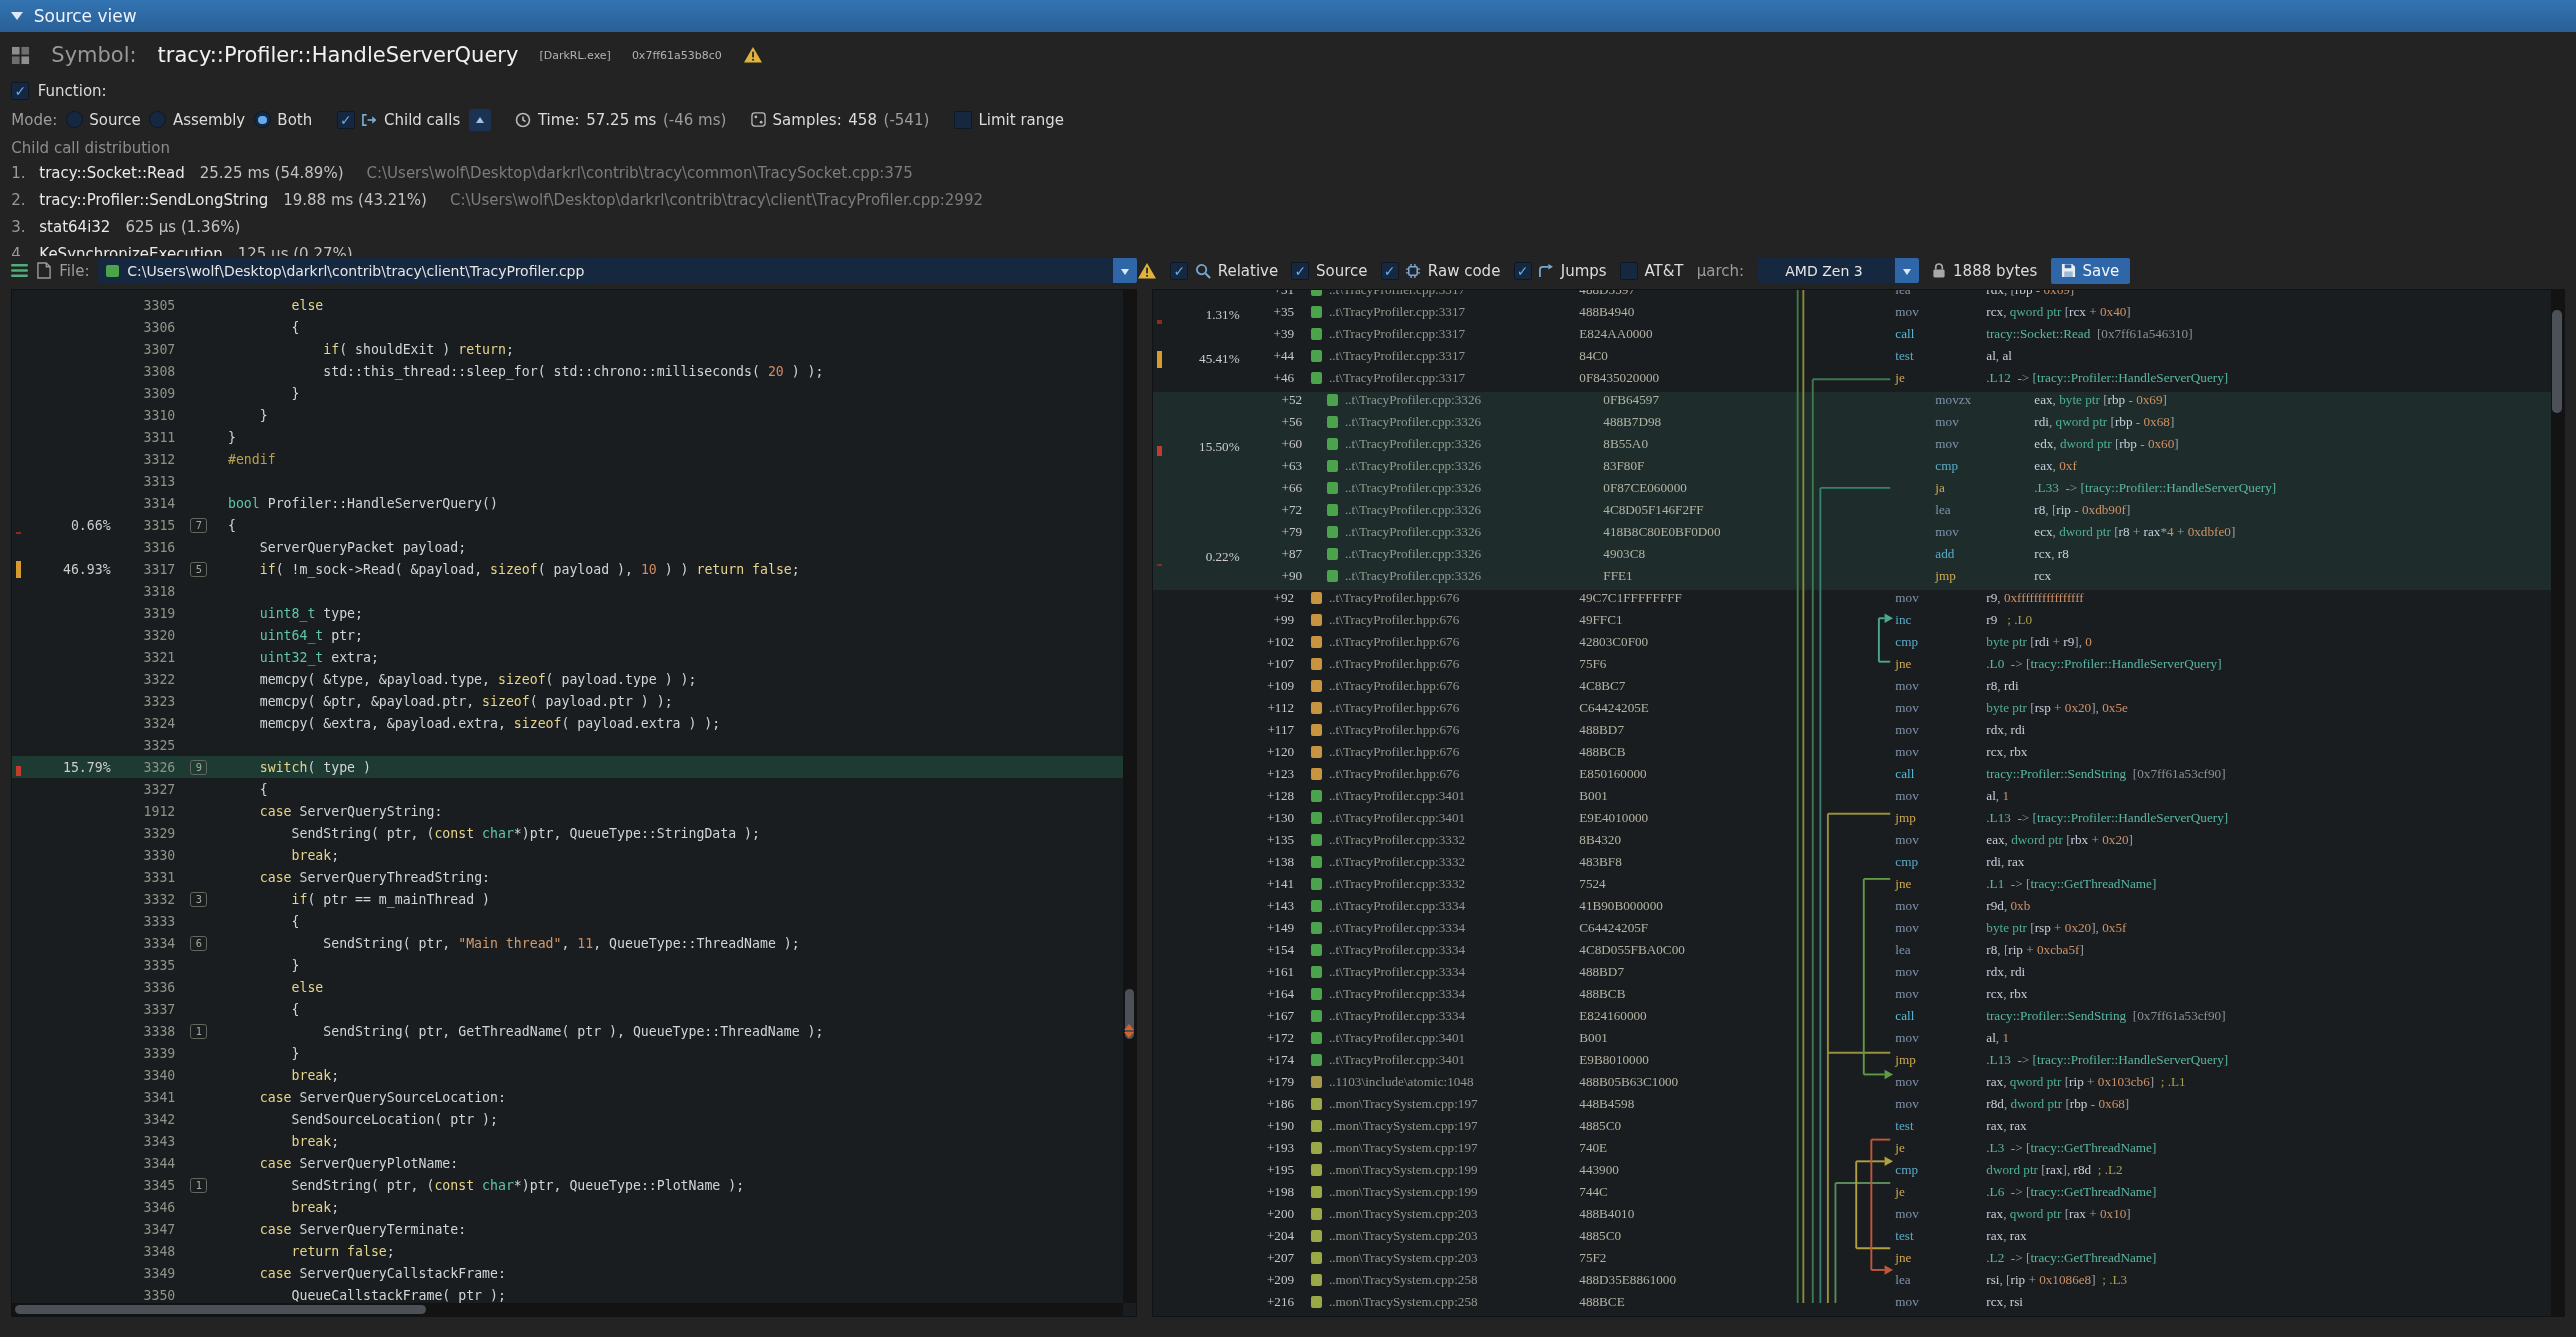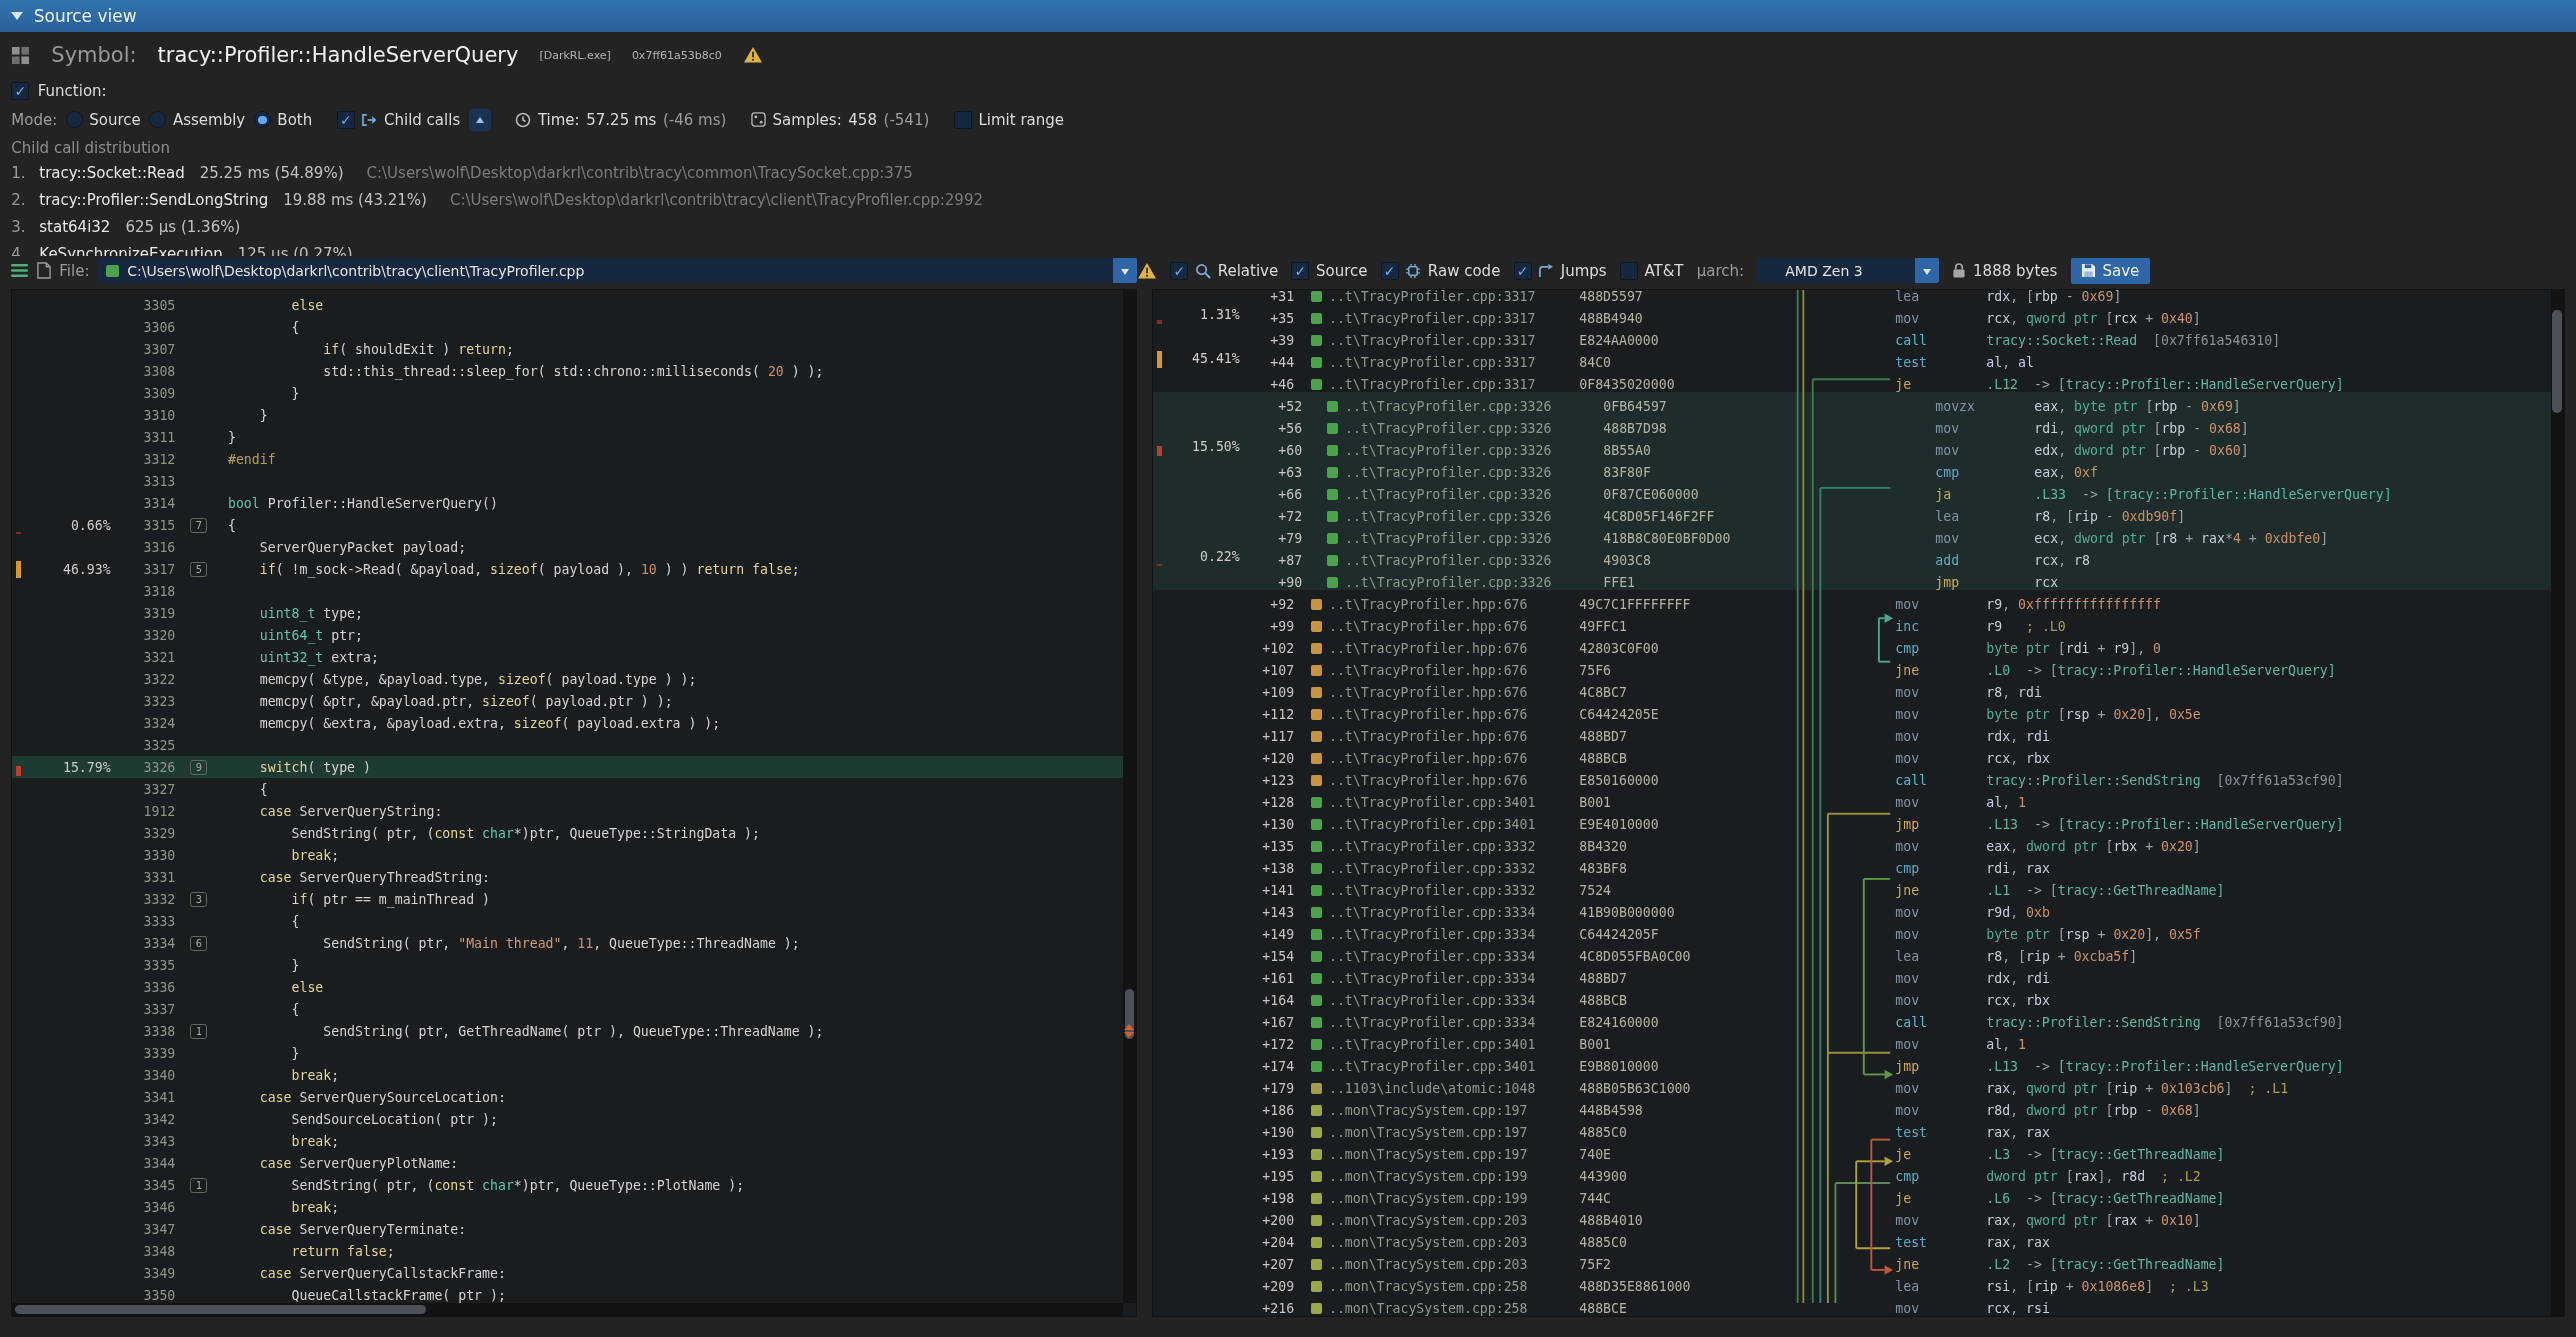--- a/index.html
+++ b/index.html
@@ -51,21 +51,21 @@
   .ccd-name { color:#e9e9e9; margin-right:15px; }
   .ccd-time { color:#c2c2c2; margin-right:23px; }
   .ccd-loc { color:#7c7c7c; }
 
   
   .band { display:flex; align-items:center; height:30px; padding:0 11.3px; gap:0; }
   .file-bar { width:1126px; display:flex; align-items:center; gap:8.5px; font-size:15px; flex:none; }
   .fb-combo { flex:1; }
   .fb-file-dot { width:12.3px; height:12.3px; background:#4ba34b; border-radius:1.9px; margin-right:8.5px; flex:none; }
   .asm-toolbar { flex:1; display:flex; align-items:center; gap:13.2px; font-size:15px; }
-  .uarch-combo { width:182px; flex:none;padding-left:28px; }
+  .uarch-combo { width:162px; flex:none;padding-left:28px; }
   .save-btn { background:#2f66a8; height:25.5px; border-radius:1.9px; display:flex; align-items:center;
               gap:6.6px; padding:0 10.4px; color:#f2f6fa; font-size:15px; flex:none; }
 
   
   .panels { display:flex; gap:15px; padding:2.8px 11.3px 7.6px; height:1039px; }
   .source-panel { width:1126px; position:relative; background:#1a1d1f; overflow:hidden; flex:none; border:0.9px solid #101214; }
   .asm-panel { flex:1; position:relative; background:#1a1d1f; overflow:hidden; border:0.9px solid #101214; }
   .mono, .src-body, .asm-body { font-family:"DejaVu Sans Mono","Liberation Mono",monospace; font-size:13.2px; }
 
   
@@ -88,21 +88,21 @@
   .src-vmark { position:absolute; left:0.9px; top:72.5%; width:11.3px; height:14px; }
   .src-vmark::before { content:""; position:absolute; top:0; left:0; border-left:5.7px solid transparent;
                        border-right:5.7px solid transparent; border-bottom:6.6px solid #d2622e; }
   .src-vmark::after { content:""; position:absolute; bottom:0; left:0; border-left:5.7px solid transparent;
                       border-right:5.7px solid transparent; border-top:6.6px solid #d2622e; }
   .src-hscroll { position:absolute; left:0; right:13.2px; bottom:0; height:13.2px; background:#131313; }
   .src-hthumb { position:absolute; top:1.9px; bottom:1.9px; left:2.8px; width:37%; background:#4b5157; border-radius:4.7px; }
 
   
   .asm-body { position:absolute; left:0; right:13.2px; top:-7.6px; bottom:0; overflow:hidden; }
-  .asm-row { height:22px; display:flex; align-items:flex-end; position:relative; }
+  .asm-row { height:22px; display:flex; align-items:flex-start; position:relative;font-family:Liberation Serif, serif; }
   .asm-row.hl { background:rgba(40,84,74,0.30);gap:8px; }
   .a-pct { width:94px; position:relative; height:100%; display:flex; align-items:center;
            justify-content:flex-end; color:#cdcdcd; padding-right:7.6px; flex:none; }
   .a-off { width:60px; text-align:right; padding-right:13.2px; color:#c6c6c6; flex:none; }
   .a-src { width:272px; display:flex; align-items:center; flex:none; overflow:hidden; }
   .file-dot { width:11.3px; height:11.3px; border-radius:1.9px; margin:0 6.6px 0 3.8px; flex:none; }
   .a-src-text { color:#8f998f; white-space:pre; }
   .a-bytes { width:210px; color:#b3b3a4; white-space:pre; flex:none; }
   .a-gut { width:106px; flex:none; }
   .a-mn { width:91px; flex:none; }

